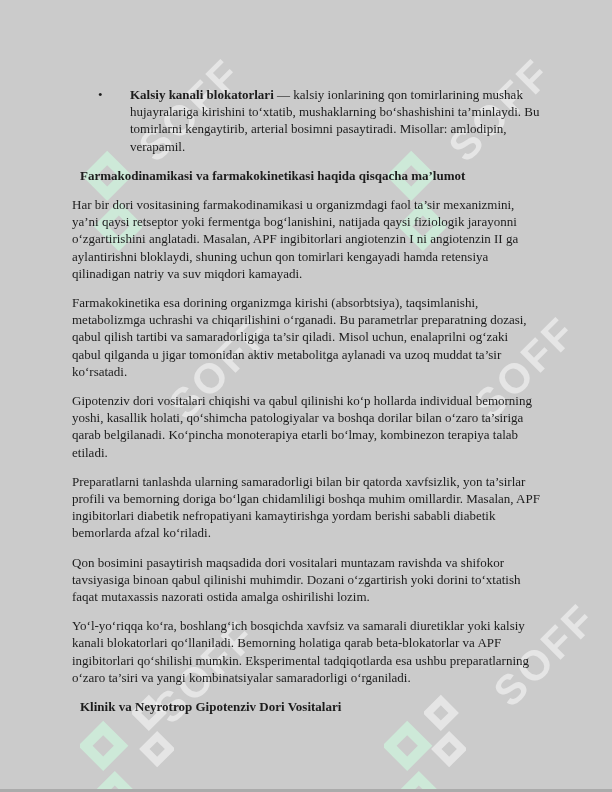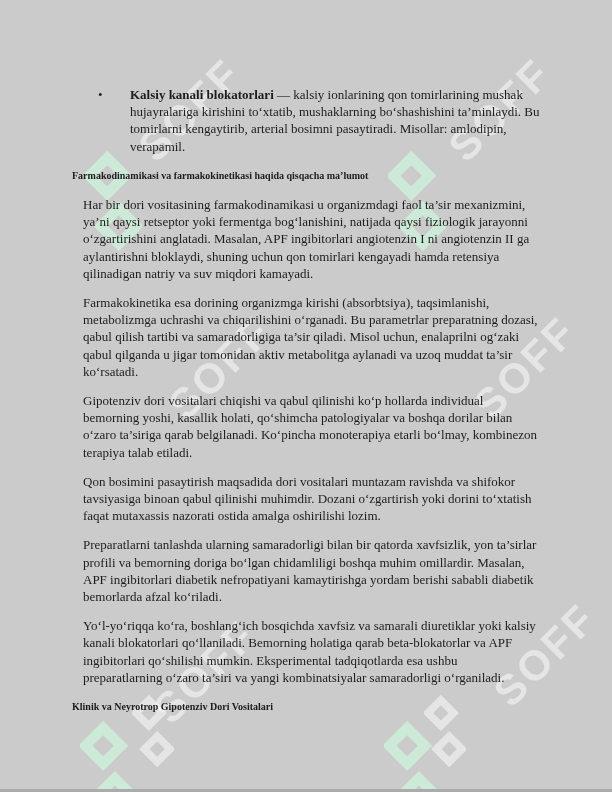--- a/index.html
+++ b/index.html
@@ -16,25 +16,25 @@
     color: #1c1c1c;
     font-size: 13px;
     line-height: 17.2px;
   }
   .content {
     position: absolute;
     left: 72px; top: 86px;
     width: 468px;
     z-index: 2;
   }
-  .para { margin: 0 0 12px 11px; text-align: left; }
+  .para { margin: 0 0 12px 0; text-align: left; }
   .heading {
     font-weight: bold;
-    font-size: 10px;
-    margin: 0 0 12px 0;
+    font-size: 13px;
+    margin: 0 0 12px 8px;
   }
   .bullet-item {
     display: flex;
     margin: 0 0 12px 0;
     padding-left: 26px;
   }
   .bullet-marker {
     flex: 0 0 32px;
     width: 32px;
   }
@@ -137,23 +137,23 @@
 
     <div class="heading">Farmakodinamikasi va farmakokinetikasi haqida qisqacha ma’lumot</div>
 
     <p class="para">Har bir dori vositasining farmakodinamikasi u organizmdagi faol ta’sir mexanizmini, ya’ni qaysi retseptor yoki fermentga bog‘lanishini, natijada qaysi fiziologik jarayonni o‘zgartirishini anglatadi. Masalan, APF ingibitorlari angiotenzin I ni angiotenzin II ga aylantirishni bloklaydi, shuning uchun qon tomirlari kengayadi hamda retensiya qilinadigan natriy va suv miqdori kamayadi.</p>
 
     <p class="para">Farmakokinetika esa dorining organizmga kirishi (absorbtsiya), taqsimlanishi, metabolizmga uchrashi va chiqarilishini o‘rganadi. Bu parametrlar preparatning dozasi, qabul qilish tartibi va samaradorligiga ta’sir qiladi. Misol uchun, enalaprilni og‘zaki qabul qilganda u jigar tomonidan aktiv metabolitga aylanadi va uzoq muddat ta’sir ko‘rsatadi.</p>
 
 
     <p class="para">Gipotenziv dori vositalari chiqishi va qabul qilinishi ko‘p hollarda individual bemorning yoshi, kasallik holati, qo‘shimcha patologiyalar va boshqa dorilar bilan o‘zaro ta’siriga qarab belgilanadi. Ko‘pincha monoterapiya etarli bo‘lmay, kombinezon terapiya talab etiladi.</p>
 
+    <p class="para">Preparatlarni tanlashda ularning samaradorligi bilan bir qatorda xavfsizlik, yon ta’sirlar profili va bemorning doriga bo‘lgan chidamliligi boshqa muhim omillardir. Masalan, APF ingibitorlari diabetik nefropatiyani kamaytirishga yordam berishi sababli diabetik bemorlarda afzal ko‘riladi.</p>
+
     <p class="para">Qon bosimini pasaytirish maqsadida dori vositalari muntazam ravishda va shifokor tavsiyasiga binoan qabul qilinishi muhimdir. Dozani o‘zgartirish yoki dorini to‘xtatish faqat mutaxassis nazorati ostida amalga oshirilishi lozim.</p>
-
-    <p class="para">Preparatlarni tanlashda ularning samaradorligi bilan bir qatorda xavfsizlik, yon ta’sirlar profili va bemorning doriga bo‘lgan chidamliligi boshqa muhim omillardir. Masalan, APF ingibitorlari diabetik nefropatiyani kamaytirishga yordam berishi sababli diabetik bemorlarda afzal ko‘riladi.</p>
 
     <p class="para">Yo‘l-yo‘riqqa ko‘ra, boshlang‘ich bosqichda xavfsiz va samarali diuretiklar yoki kalsiy kanali blokatorlari qo‘llaniladi. Bemorning holatiga qarab beta-blokatorlar va APF ingibitorlari qo‘shilishi mumkin. Eksperimental tadqiqotlarda esa ushbu preparatlarning o‘zaro ta’siri va yangi kombinatsiyalar samaradorligi o‘rganiladi.</p>
 
     <div class="heading">Klinik va Neyrotrop Gipotenziv Dori Vositalari</div>
 
 
   </div>
 
   <div class="page-bottom-edge"></div>
 </div>

